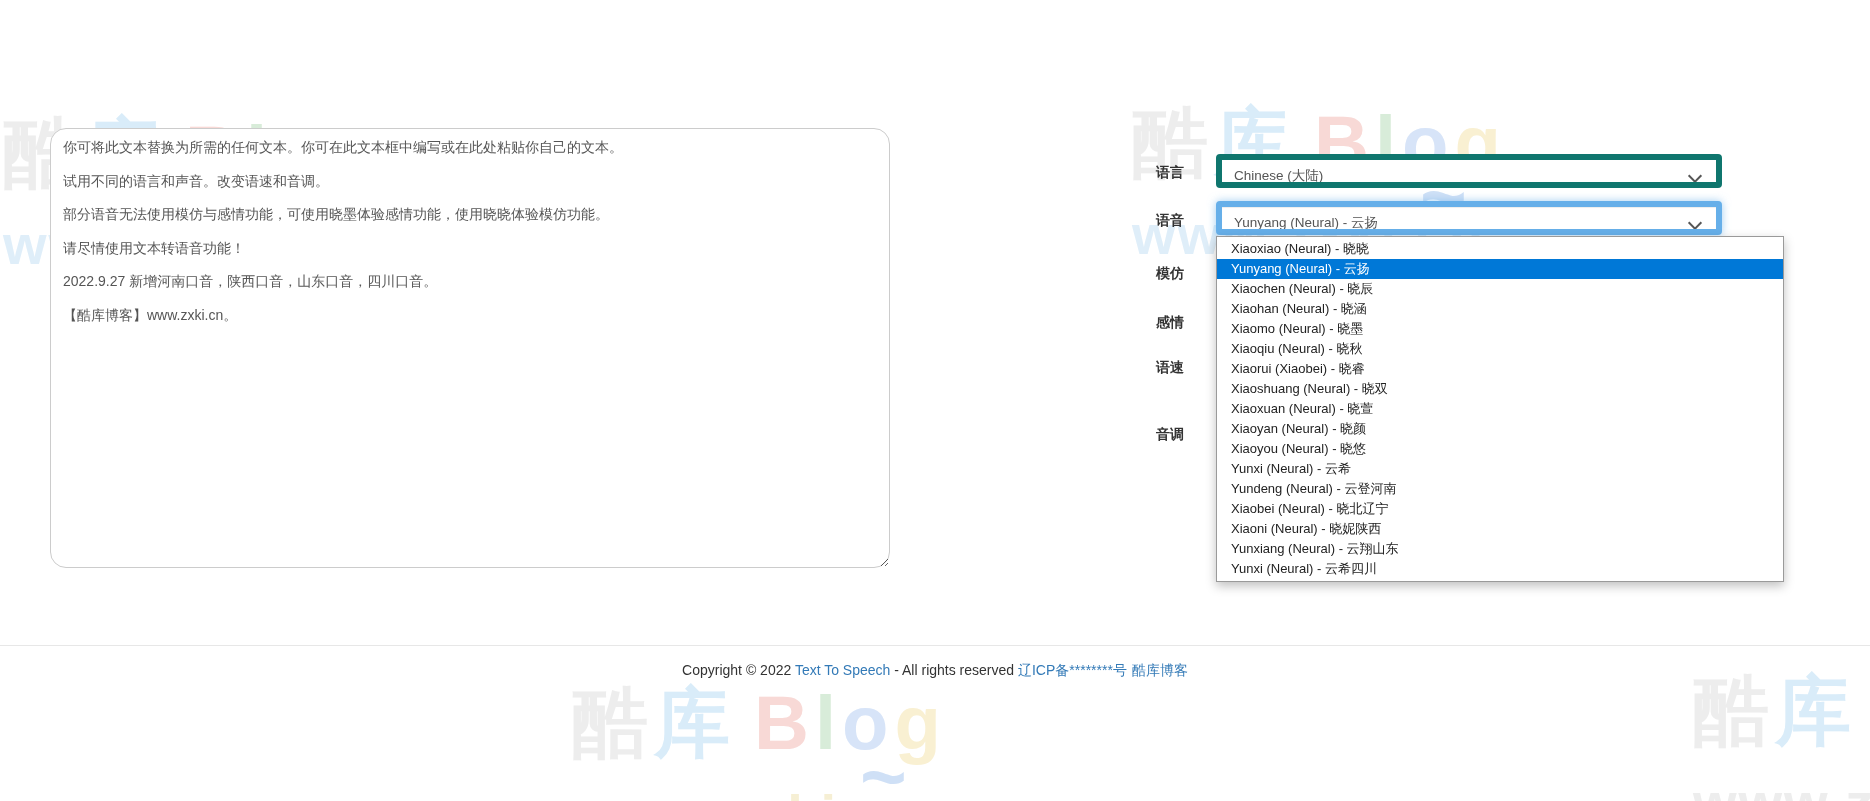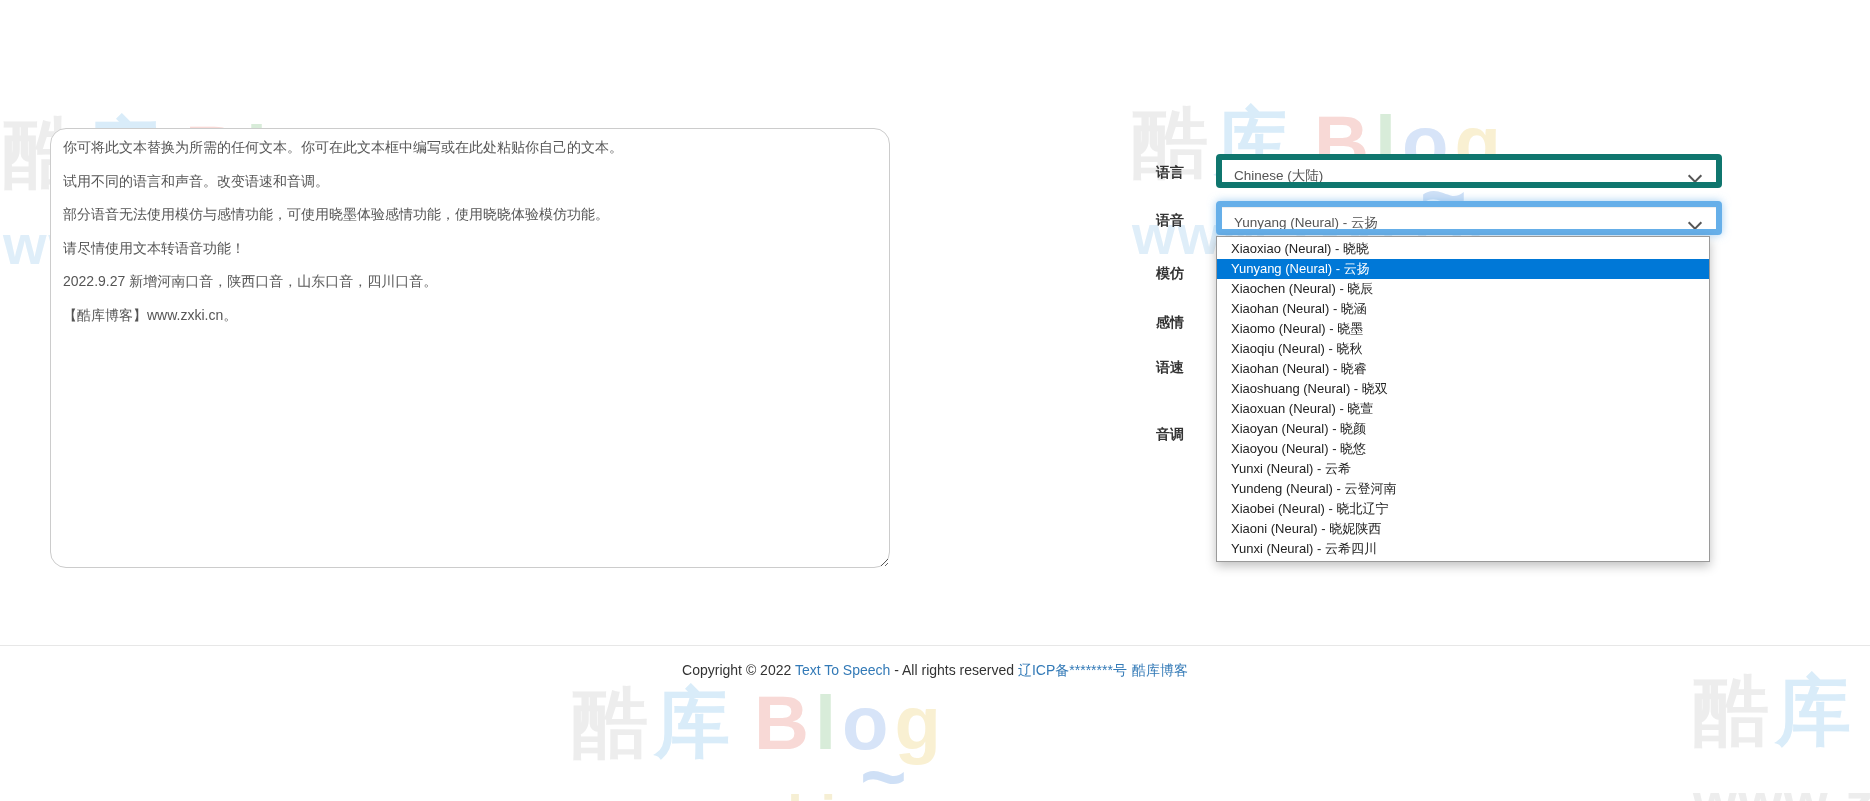--- a/index.html
+++ b/index.html
@@ -41,21 +41,21 @@
   .lbl-pitch{top:426px;}
 
   .select{position:absolute;left:1216px;width:506px;height:34px;box-sizing:border-box;background:#fff;
     border:6px solid #0f766e;border-radius:4px;font-size:13.5px;color:#555;line-height:32px;padding:0 30px 0 12px;
     z-index:2;cursor:pointer;white-space:nowrap;overflow:hidden;}
   .sel-lang{top:154px;}
   .sel-voice{top:201px;border-color:#66afe9;box-shadow:inset 0 1px 1px rgba(0,0,0,.075),0 0 8px rgba(102,175,233,.6);}
   .chevron{position:absolute;right:16px;top:11px;width:8px;height:8px;border-right:2px solid #555;border-bottom:2px solid #555;transform:rotate(45deg);}
 
   
-  .listbox{position:absolute;left:1216px;top:236px;width:494px;box-sizing:border-box;background:#fff;
+  .listbox{position:absolute;left:1216px;top:236px;width:568px;box-sizing:border-box;background:#fff;
     border:1px solid #9a9a9a;padding:2px 0;z-index:5;box-shadow:0 4px 10px rgba(0,0,0,.25);}
   .opt{height:20px;line-height:20px;padding:0 14px;font-size:13px;color:#222;white-space:nowrap;cursor:default;}
   .opt.sel{background:var(--hl,#0078d7);color:#fff;}
 
   
   .footer-divider{position:absolute;left:0;top:645px;width:100%;border-top:1px solid #e7e7e7;z-index:2;}
   .footer{position:absolute;left:0;top:662px;width:100%;text-align:center;font-size:14px;color:#333;z-index:2;}
   .footer a{color:#337ab7;text-decoration:none;}
   .footer .blog-link{margin-left:5px;}
 </style>
@@ -110,29 +110,30 @@
     <span class="chevron"></span>
   </div>
 
   <div class="listbox">
       <div class="opt">Xiaoxiao (Neural) - 晓晓</div>
       <div class="opt sel">Yunyang (Neural) - 云扬</div>
       <div class="opt">Xiaochen (Neural) - 晓辰</div>
       <div class="opt">Xiaohan (Neural) - 晓涵</div>
       <div class="opt">Xiaomo (Neural) - 晓墨</div>
       <div class="opt">Xiaoqiu (Neural) - 晓秋</div>
-      <div class="opt">Xiaohan (Neural) - 晓睿</div>
+      <div class="opt">Xiaorui (Xiaobei) - 晓睿</div>
       <div class="opt">Xiaoshuang (Neural) - 晓双</div>
       <div class="opt">Xiaoxuan (Neural) - 晓萱</div>
       <div class="opt">Xiaoyan (Neural) - 晓颜</div>
       <div class="opt">Xiaoyou (Neural) - 晓悠</div>
       <div class="opt">Yunxi (Neural) - 云希</div>
       <div class="opt">Yundeng (Neural) - 云登河南</div>
       <div class="opt">Xiaobei (Neural) - 晓北辽宁</div>
       <div class="opt">Xiaoni (Neural) - 晓妮陕西</div>
+      <div class="opt">Yunxiang (Neural) - 云翔山东</div>
       <div class="opt">Yunxi (Neural) - 云希四川</div>
     </div>
 
   <div class="footer-divider"></div>
   <div class="footer">
     <span>Copyright © 2022 </span><a href="#">Text To Speech</a><span> - All rights reserved </span><a href="#">辽ICP备********号</a><a href="#" class="blog-link">酷库博客</a>
   </div>
 
 </div>
 

